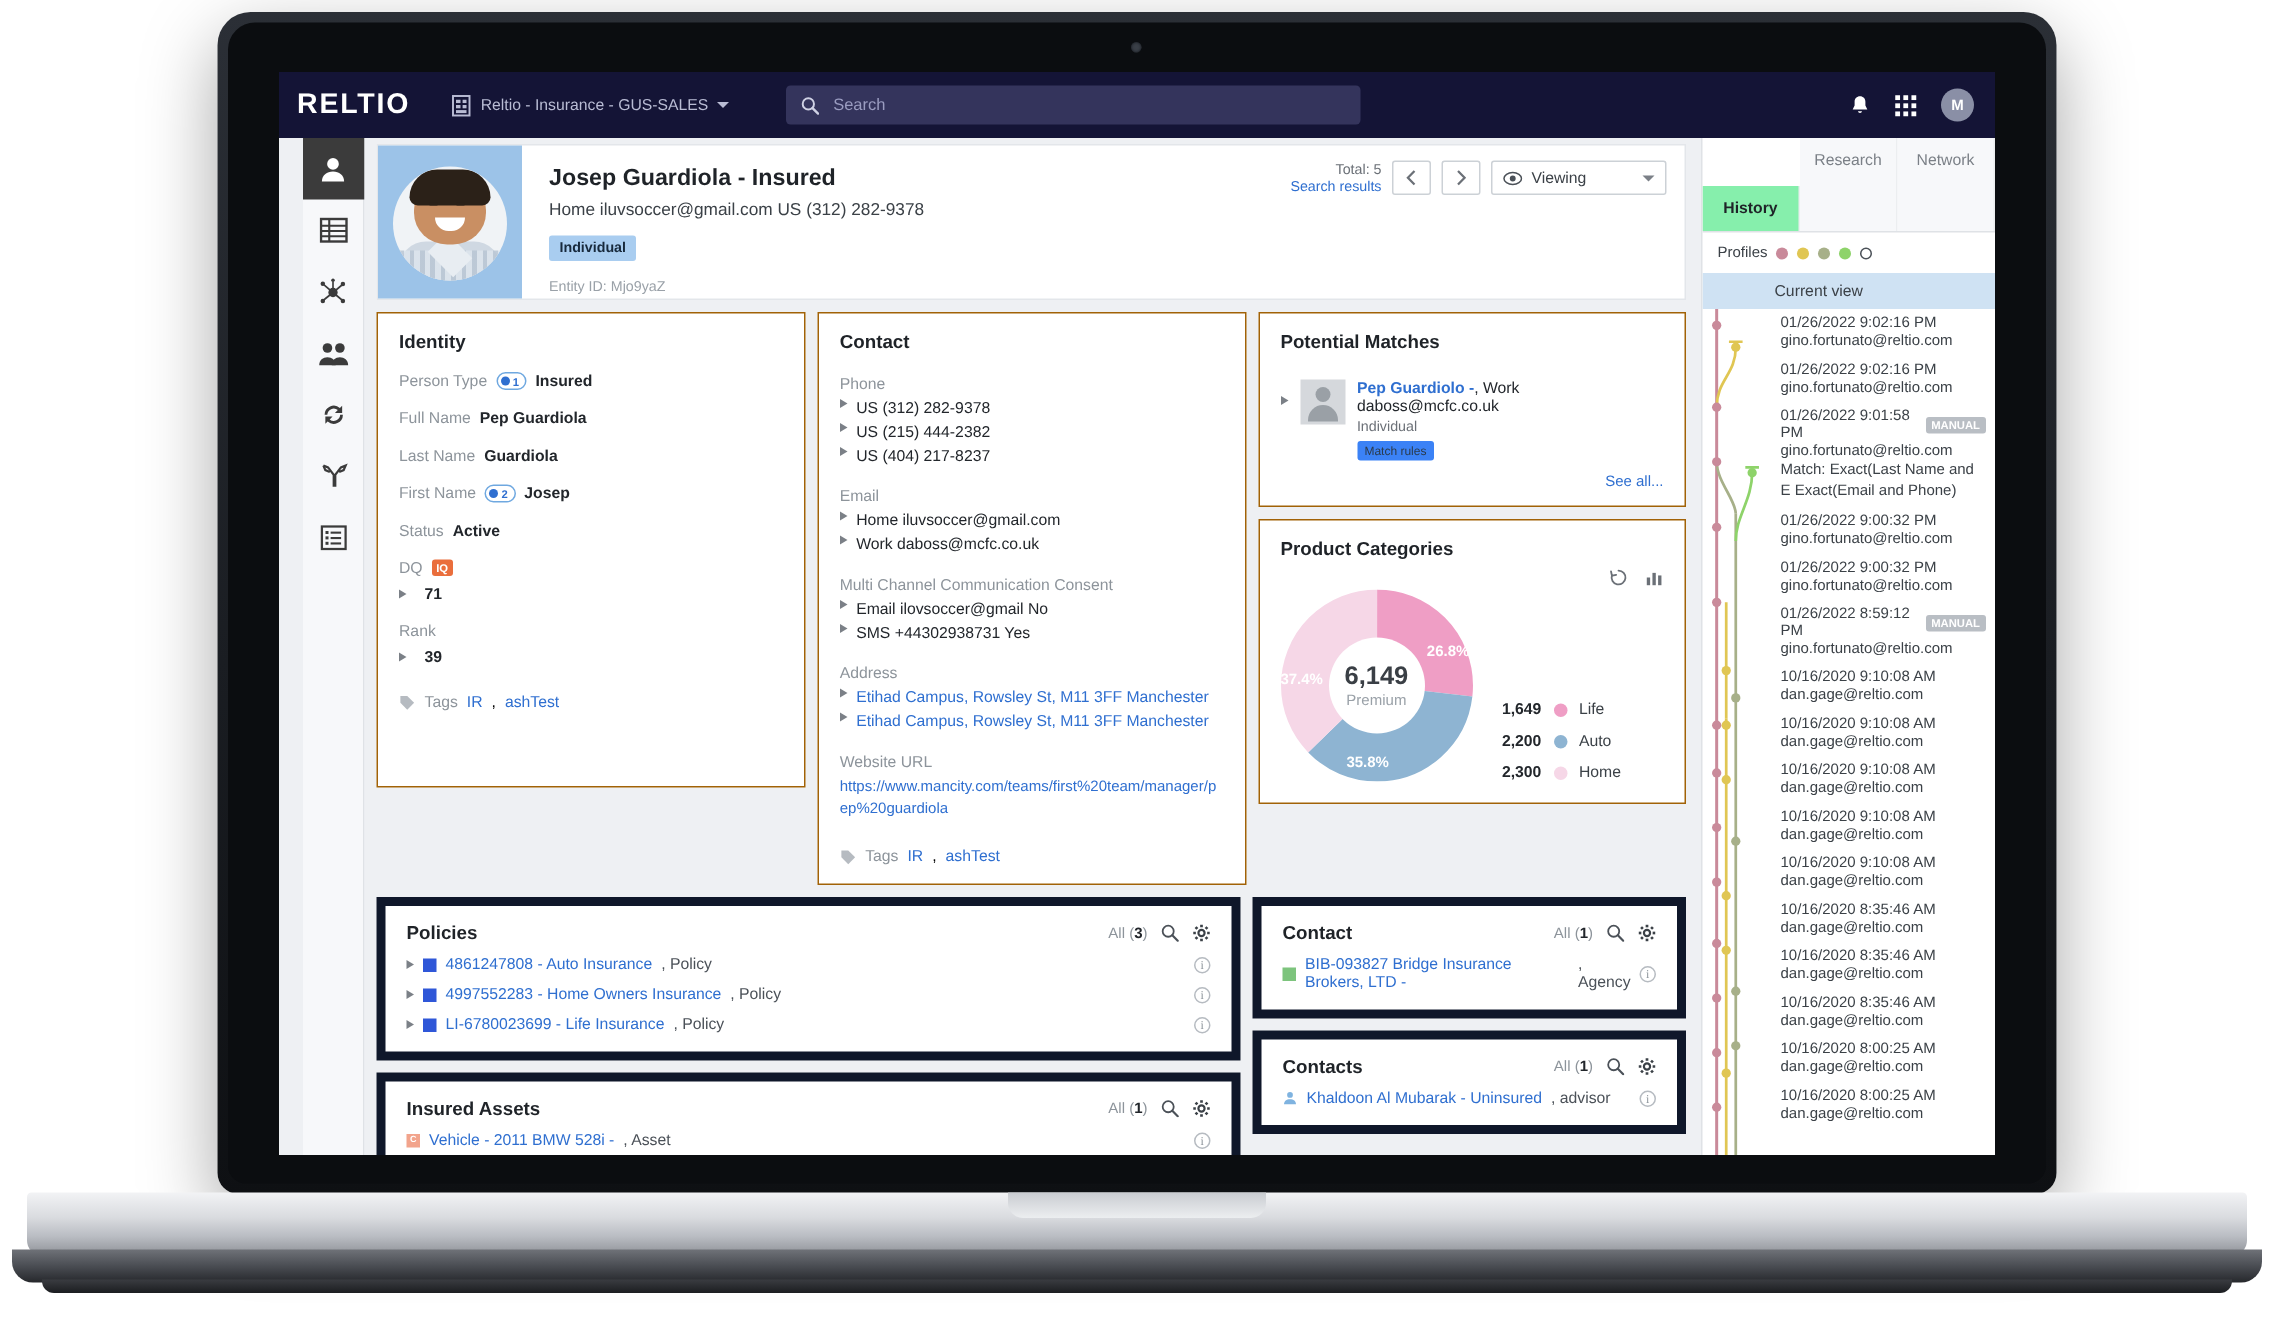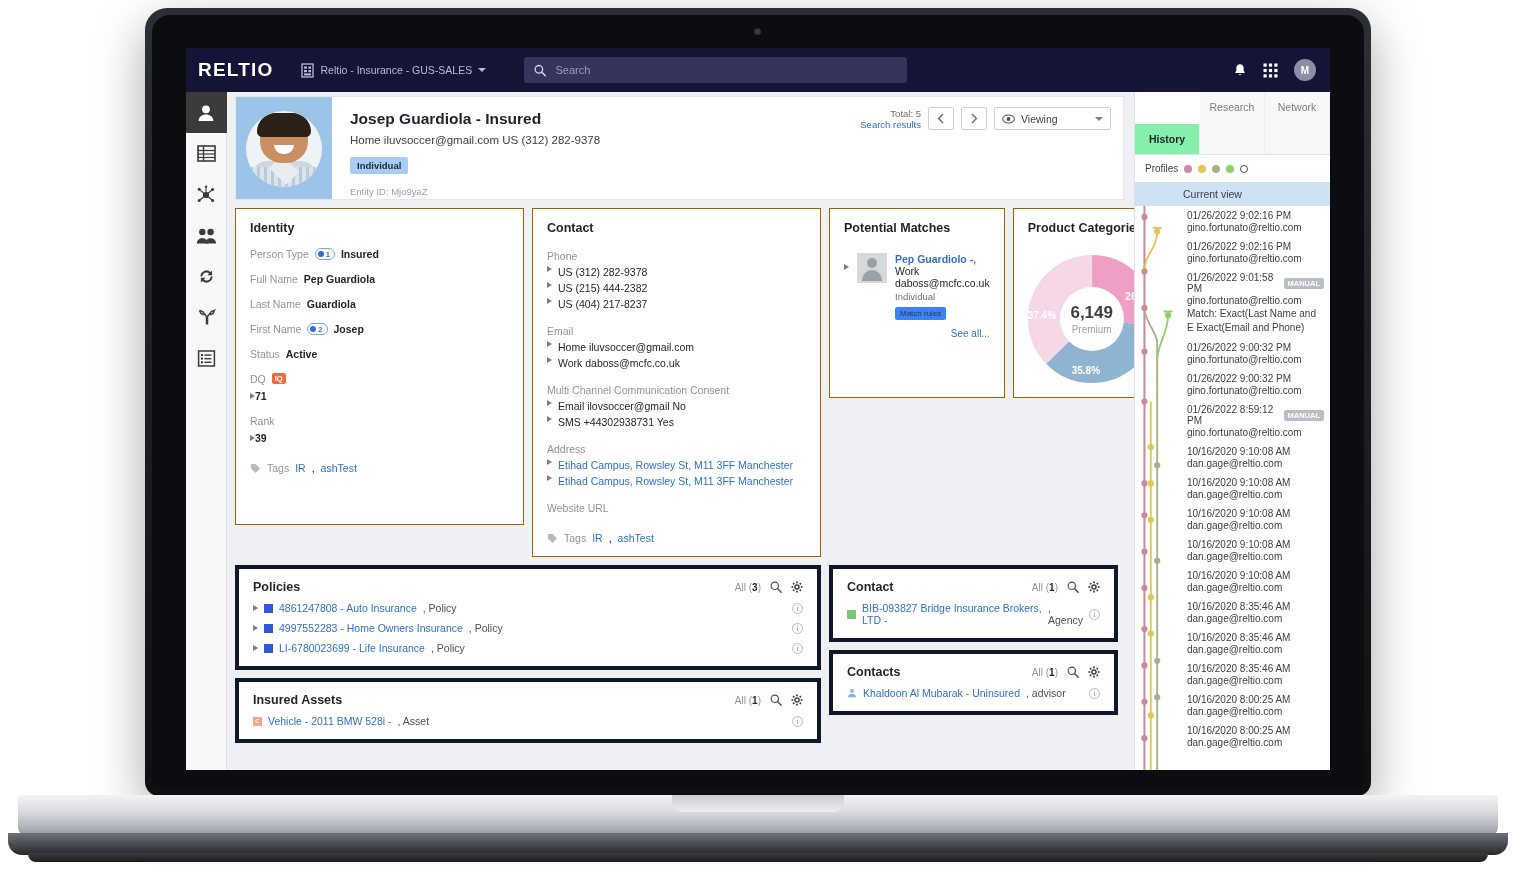--- a/index.html
+++ b/index.html
@@ -97,21 +97,21 @@
   }
   .searchwrap input::placeholder { color: #9a9cc0; }
   .nav-right { margin-left: auto; display: flex; align-items: center; gap: 16px; margin-right: 14px; }
   .avatar-m {
     width: 22px; height: 22px; border-radius: 50%; background: #8a8fa6;
     color: #fff; font-size: 10px; display: flex; align-items: center;
     justify-content: center; font-weight: 600;
   }
 
   
-  .body-row { display: flex; height: 678px; background: #eef0f3; }
+  .body-row { display: flex; height: 678px; background: #eef0f3; padding-left: 16px; }
   .rail {
     width: 41px; background: #f7f8fa; border-right: 1px solid #dfe2e6;
     display: flex; flex-direction: column; align-items: center; padding-top: 0;
   }
   .rail-item {
     width: 41px; height: 41px; display: flex; align-items: center;
     justify-content: center; cursor: pointer;
   }
   .rail-item.active { background: #3b3b3b; }
 
@@ -172,36 +172,36 @@
   .viewbtn span { font-size: 10.5px; color: #3b4147; }
   .viewbtn .caret { margin-left: auto; width:0;height:0;
     border-left:4px solid transparent;border-right:4px solid transparent;border-top:4px solid #7b8087;}
 
   
   .cards-row { display: flex; gap: 8px; margin: 8px 10px 0 8px; align-items: flex-start; }
   .card { background: #fff; border: 1px solid #a16207; }
   .card-title { font-size: 12.5px; font-weight: 700; color: #1f2328; }
   .col-identity { width: 289px; min-height: 317px; padding: 12px 14px; }
   .col-contact  { width: 289px; min-height: 317px; padding: 12px 14px; }
-  .col-right    { width: 289px; display: flex; flex-direction: row; gap: 8px; }
+  .col-right    { width: 289px; display: flex; flex-direction: column; gap: 8px; }
 
   .field { margin-top: 13px; font-size: 10.5px; display: flex; align-items: flex-start; gap: 6px; flex-wrap: wrap;}
   .f-label { color: #8d949b; }
   .f-value { color: #22262b; font-weight: 600; }
   .srcdot {
     display: inline-flex; align-items: center; gap: 2px; border: 1px solid #6fa8e0;
     border-radius: 8px; padding: 0 4px 0 2px; height: 12px; background: #fff;
   }
   .srcdot i { width: 6px; height: 6px; border-radius: 50%; background: #2f6fd0; display:block;}
   .srcdot b { font-size: 7.5px; color: #2f6fd0; font-weight: 700; }
   .dq-chip {
     background: #ea6e3c; color: #fff; font-size: 7.5px; font-weight: 700;
     padding: 1px 3px; border-radius: 2px;
   }
-  .tri-row { display: flex; align-items: center; gap: 0; margin-top: 5px; font-size: 10.5px; }
+  .tri-row { display: flex; align-items: center; gap: 12px; margin-top: 5px; font-size: 10.5px; }
   .tri { width:0;height:0;border-top:3.5px solid transparent;border-bottom:3.5px solid transparent;
     border-left:5px solid #7b8087; flex:none; }
   .tags-row { display: flex; align-items: center; gap: 6px; margin-top: 18px; font-size: 10.5px; }
   .tag-lbl { color: #8d949b; }
   .tag-link { color: #2f6fd0; cursor: pointer; }
 
   .sub-head { font-size: 10.5px; color: #8d949b; margin-top: 15px; }
   .li { display: flex; align-items: flex-start; gap: 6px; margin-top: 4px; font-size: 10.5px; color: #22262b; }
   .li.link { color: #2f6fd0; cursor: pointer; }
   .url-txt { font-size: 10px; color: #2f6fd0; margin-top: 4px; line-height: 1.45; word-break: break-all; cursor: pointer;}
@@ -234,21 +234,21 @@
   .donut-total { font-size: 17px; font-weight: 700; color: #3a3f45; }
   .donut-sub { font-size: 10px; color: #9aa1a8; margin-top: 1px; }
   .pct { position: absolute; font-size: 10px; font-weight: 700; color: #fff; }
   .legend { display: flex; flex-direction: column; gap: 9px; }
   .lg-row { display: flex; align-items: center; gap: 8px; font-size: 10.5px; }
   .lg-val { width: 32px; text-align: right; font-weight: 700; color: #22262b; }
   .lg-dot { width: 9px; height: 9px; border-radius: 50%; }
   .lg-name { color: #3b4147; }
 
   
-  .sec { background: #fff; border: 4px solid #0f172a; padding: 11px 14px 12px 14px; }
+  .sec { background: #fff; border: 6px solid #0f172a; padding: 11px 14px 12px 14px; }
   .sec-head { display: flex; align-items: center; }
   .sec-title { font-size: 12.5px; font-weight: 700; color: #1f2328; }
   .sec-tools { margin-left: auto; display: flex; align-items: center; gap: 9px; }
   .sec-all { font-size: 10px; color: #8d949b; }
   .sec-all b { color: #22262b; }
   .rowitem { display: flex; align-items: center; gap: 6px; margin-top: 8px; font-size: 10.5px; }
   .sq { width: 9px; height: 9px; flex: none; }
   .sq.blue { background: #2f57d8; }
   .sq.orange { background: #f2a48c; display:flex;align-items:center;justify-content:center;
     color:#fff;font-size:6px;font-weight:700;}
@@ -564,20 +564,21 @@
             <div class="li link">
                 <span class="tri"></span>
                 <span>Etihad Campus, Rowsley St, M11 3FF Manchester</span>
               </div>
             <div class="li link">
                 <span class="tri"></span>
                 <span>Etihad Campus, Rowsley St, M11 3FF Manchester</span>
               </div>
 
             <div class="sub-head">Website URL</div>
+            <div class="url-txt">https://www.mancity.com/teams/first%20team/manager/pep%20guardiola</div>
 
             <div class="tags-row">
               <svg width="11" height="11" viewBox="0 0 12 12">
                 <path d="M1 1h5l5 5-5 5-5-5z" fill="#b6bbc1"></path>
               </svg>
               <span class="tag-lbl">Tags</span>
               <span class="tag-link">IR</span>,
               <span class="tag-link">ashTest</span>
             </div>
           </div>

